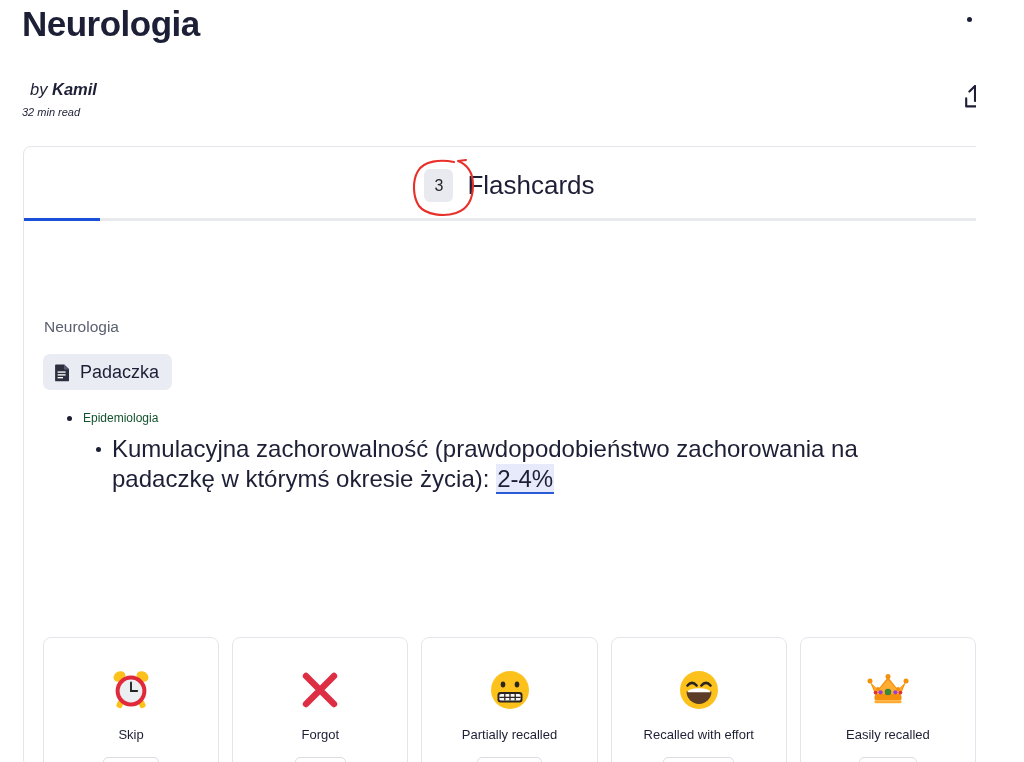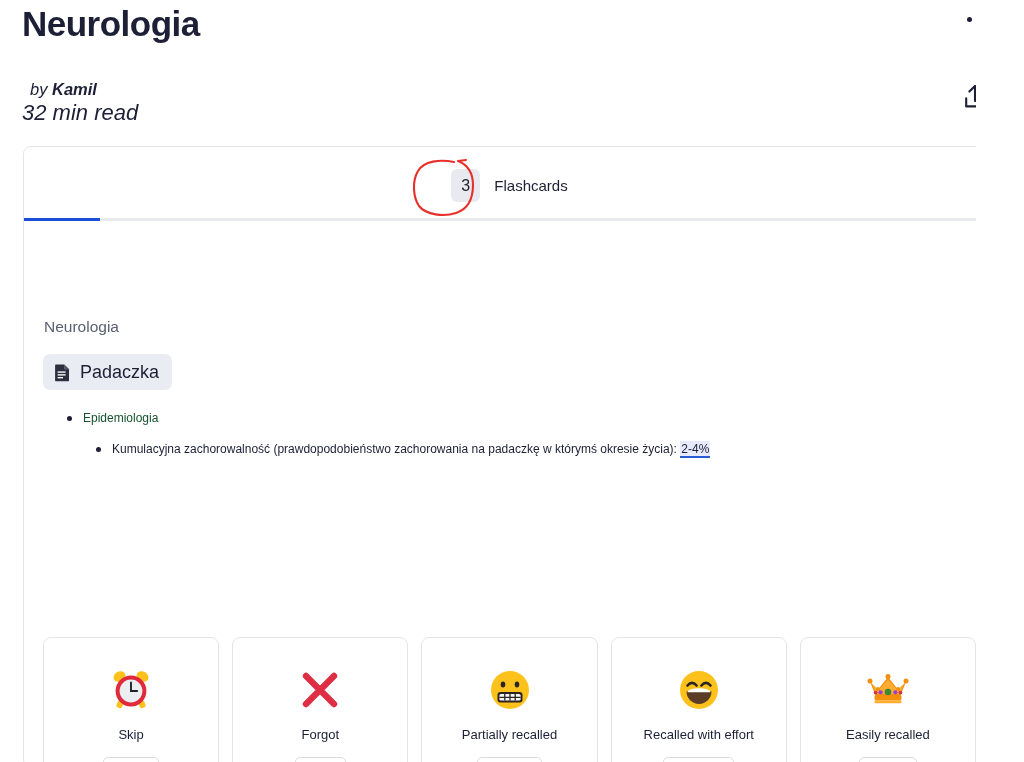--- a/index.html
+++ b/index.html
@@ -51,21 +51,21 @@
     font-size: 16.5px;
     font-style: italic;
     color: #1c1f35;
     line-height: 23px;
     margin-left: 8px;
   }
   .byline .author { font-weight: bold; font-style: italic; }
   .readtime {
     position: absolute;
     left: 22px; top: 101px;
-    font-size: 22px;
+    font-size: 11px;
     font-style: italic;
     color: #1c1f35;
     line-height: 23px;
   }
   .share-btn {
     position: absolute;
     right: 32px; top: 80px;
     width: 34px; height: 34px;
     display: flex; align-items: center; justify-content: center;
     cursor: pointer;
@@ -100,21 +100,21 @@
     min-width: 29px;
     height: 33px;
     padding: 0 8px;
     background: #e8eaf0;
     border-radius: 6px;
     display: flex; align-items: center; justify-content: center;
     font-size: 16px;
     color: #23262e;
   }
   .tab-label {
-    font-size: 15px;
+    font-size: 26px;
     color: #1c1f35;
   }
   .tab-divider {
     position: absolute;
     left: 0; right: 0; top: 71px;
     height: 3px;
     background: #e9eaee;
   }
   .tab-indicator {
     position: absolute;
@@ -177,21 +177,21 @@
     position: absolute;
     left: 13px; top: 12px;
     width: 5px; height: 5px;
     border-radius: 50%;
     background: #1c1f35;
   }
   .bullet-l2 {
     position: relative;
     margin-left: 29px;
     padding-left: 29px;
-    font-size: 12px;
+    font-size: 24px;
     color: #1c1f35;
     line-height: 30px;
     max-width: 880px;
   }
   .bullet-l2::before {
     content: "";
     position: absolute;
     left: 13px; top: 13px;
     width: 5px; height: 5px;
     border-radius: 50%;

